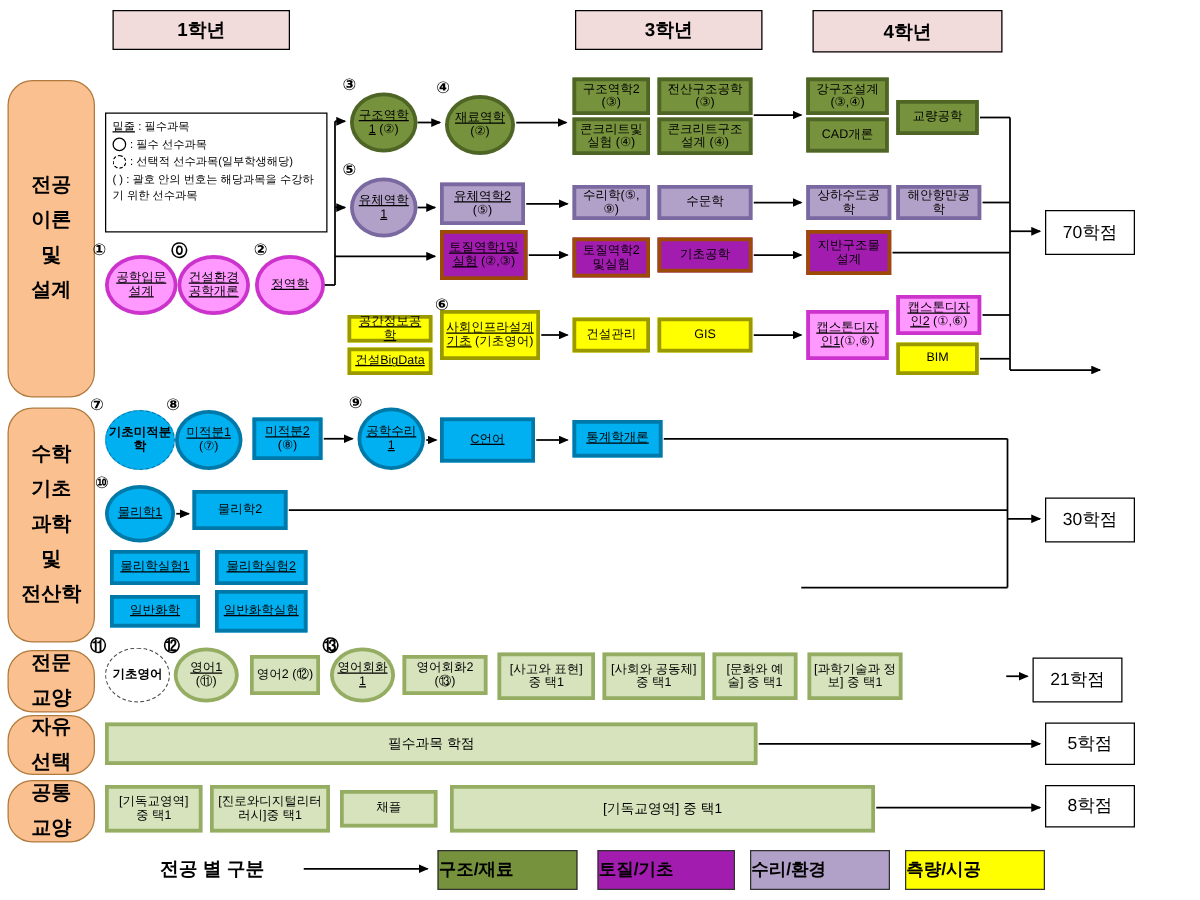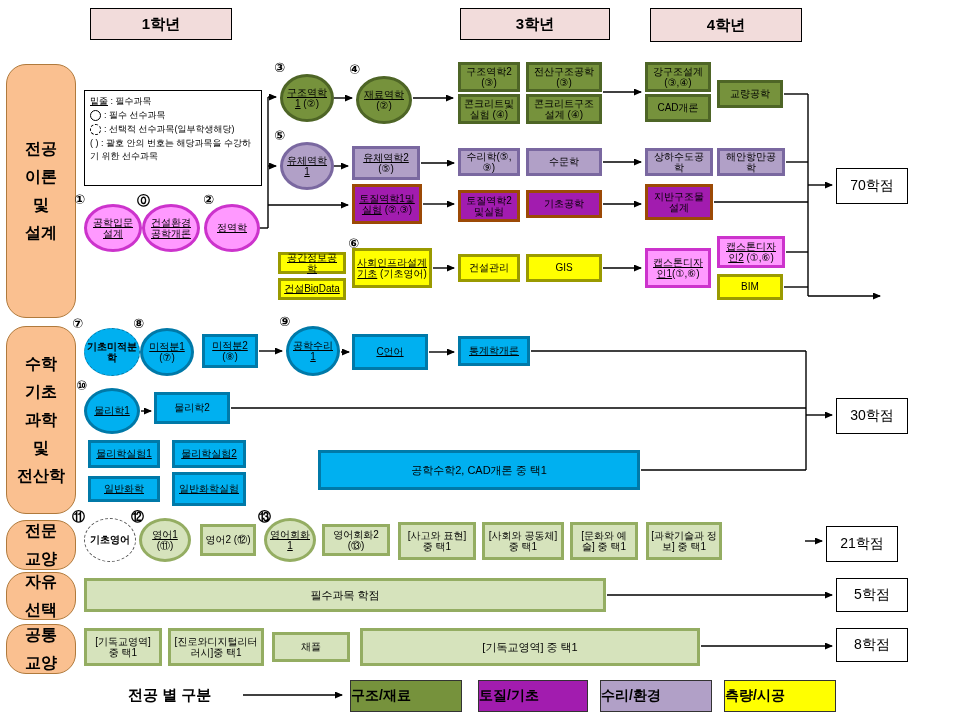--- a/index.html
+++ b/index.html
@@ -275,23 +275,20 @@
     </div>
   <div class="crs bluec" style="left:172px;top:440px;width:74px;height:28px">
       <div class="txt"><span class="u">물리학실험2</span></div>
     </div>
   <div class="crs bluec" style="left:88px;top:476px;width:72px;height:26px">
       <div class="txt"><span class="u">일반화학</span></div>
     </div>
   <div class="crs bluec" style="left:172px;top:472px;width:74px;height:34px">
       <div class="txt"><span class="u">일반화학실험</span></div>
     </div>
-  <div class="crs bluec" style="left:318px;top:450px;width:322px;height:40px">
-      <div class="txt" style="font-size:11px"><span>공학수학2, CAD개론 중 택1</span></div>
-    </div>
 
   <div class="crs ellipse whitec dashed" style="left:84px;top:518px;width:52px;height:44px">
       <div class="txt"><span>기초영어</span></div>
     </div>
   <div class="crs ellipse lgreen" style="left:139px;top:518px;width:52px;height:44px">
       <div class="txt"><span class="u">영어1</span> <span>(⑪)</span></div>
     </div>
   <div class="crs lgreen" style="left:200px;top:524px;width:56px;height:32px">
       <div class="txt"><span>영어2</span> <span>(⑫)</span></div>
     </div>

